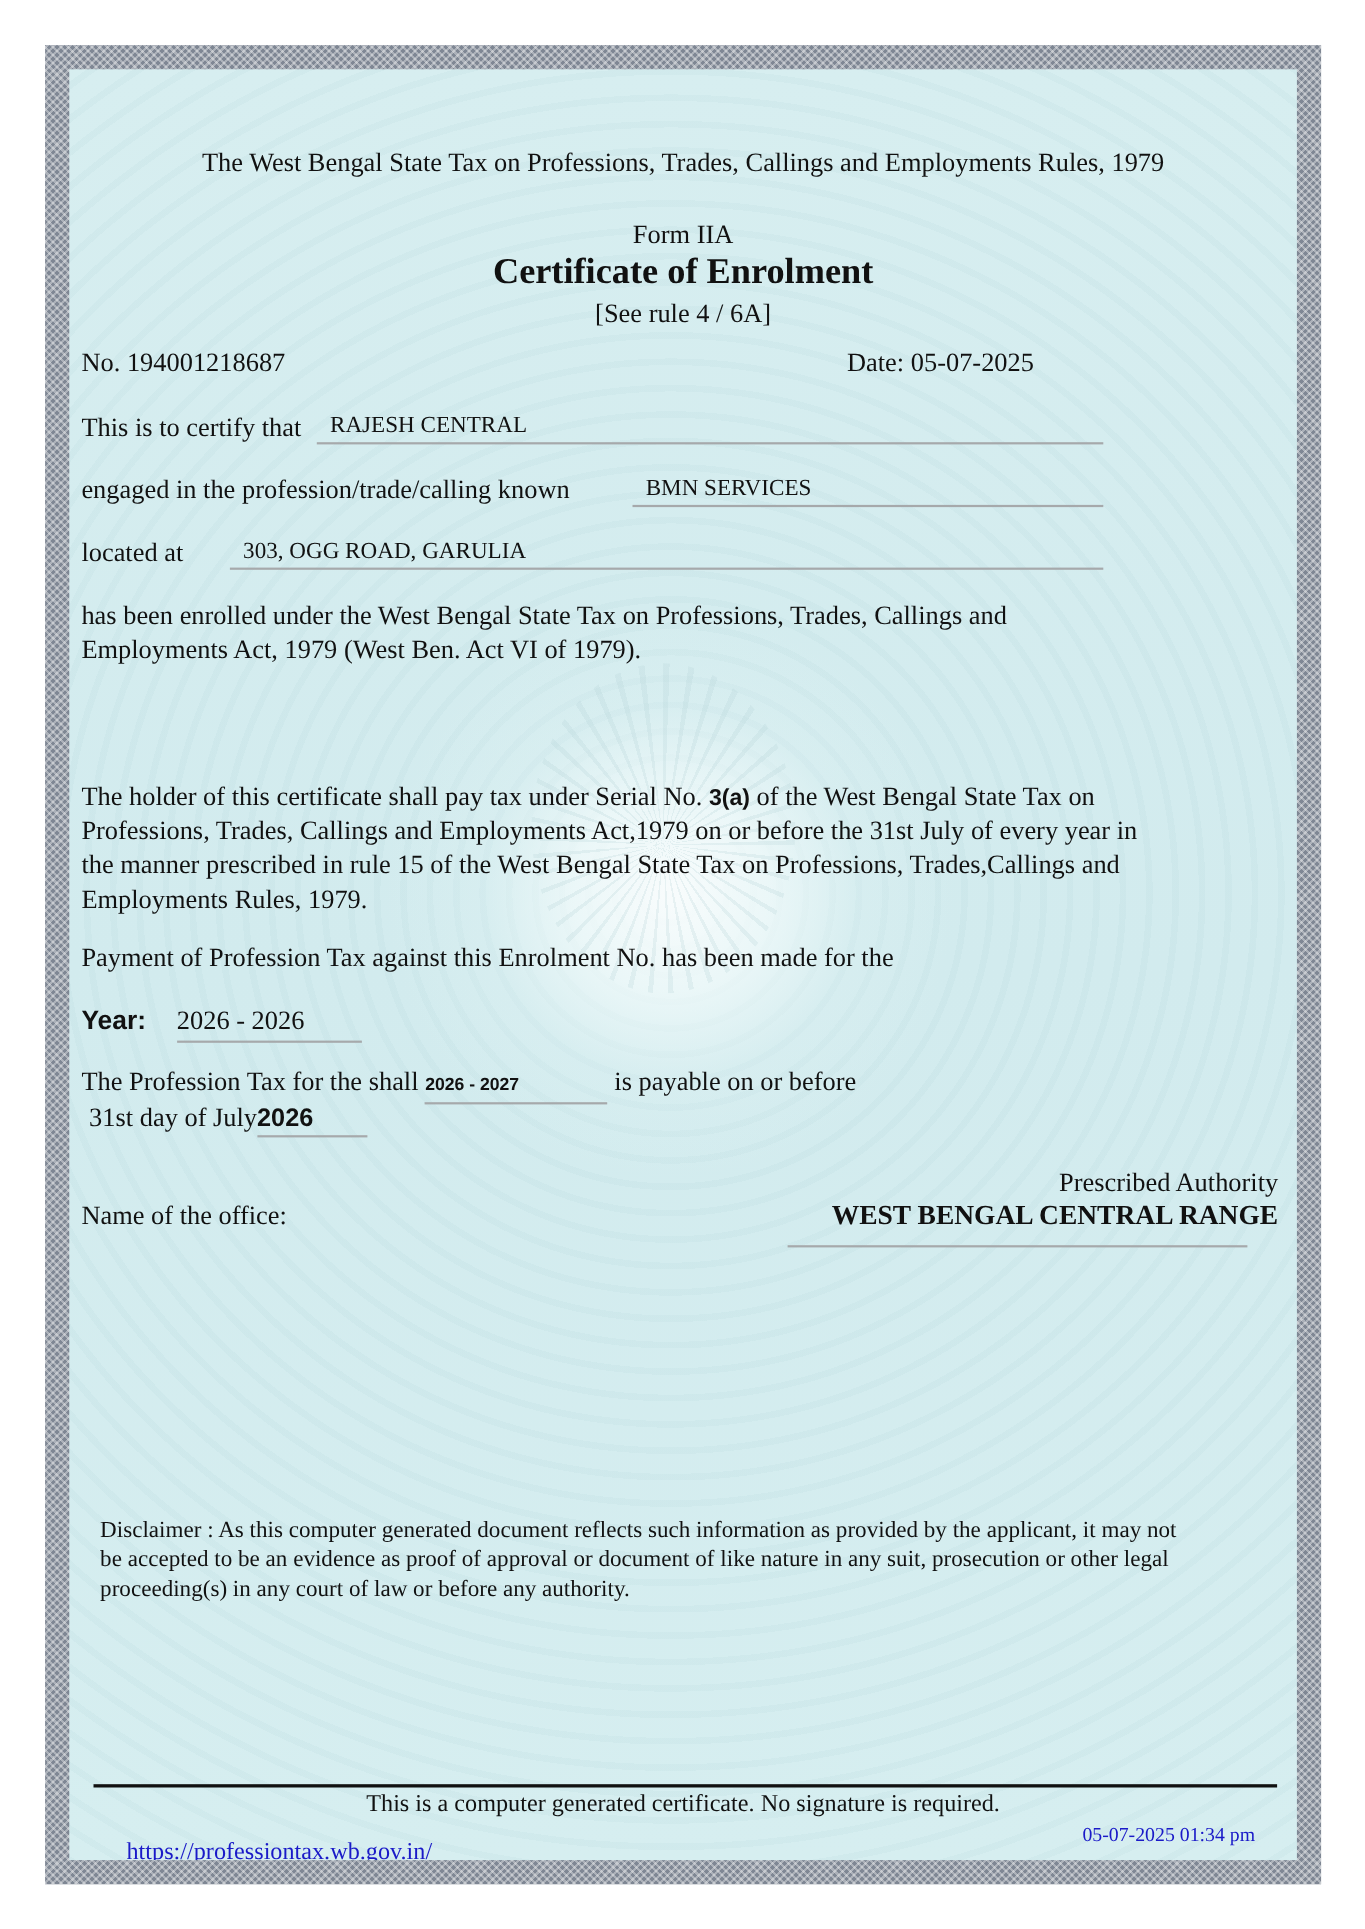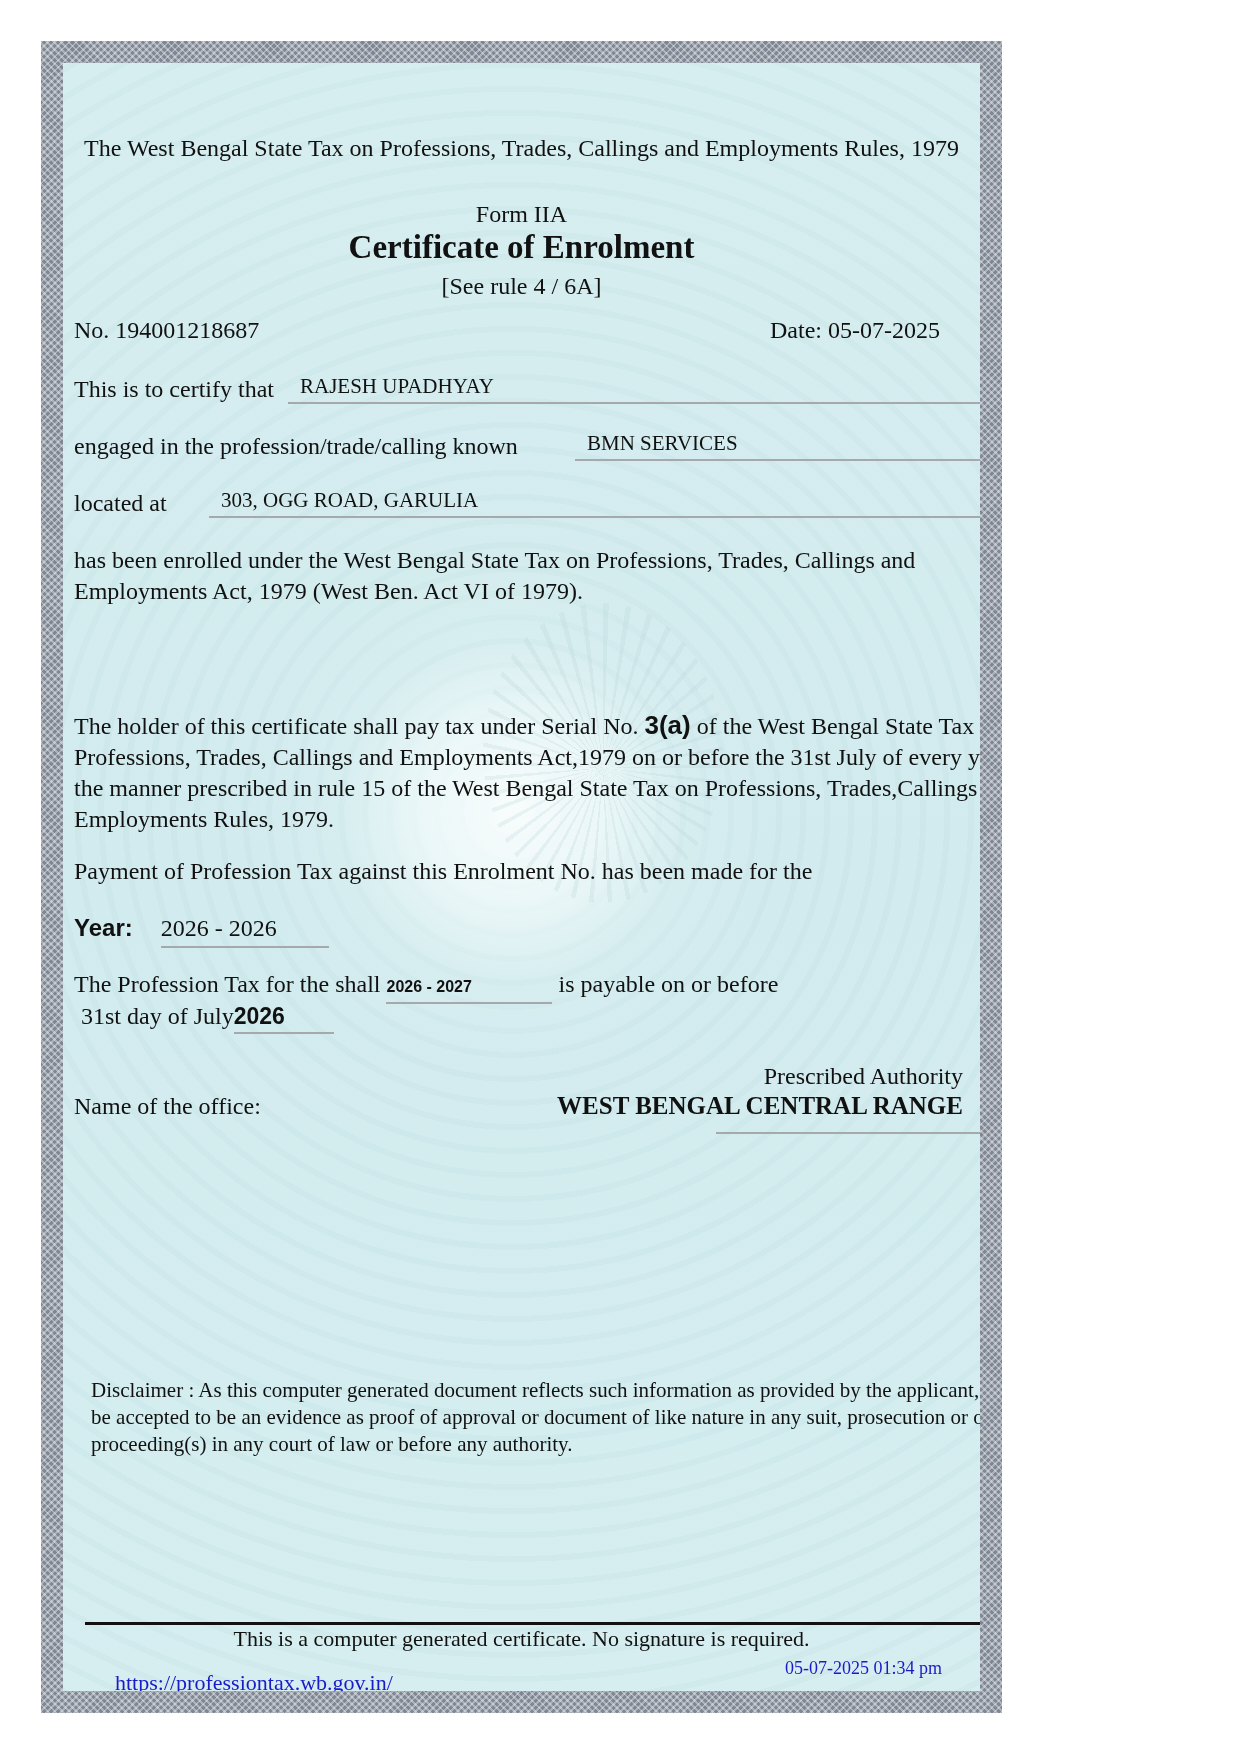--- a/index.html
+++ b/index.html
@@ -12,21 +12,21 @@
       height: 1754px;
       position: relative;
       overflow: hidden;
       font-family: "Liberation Serif", "DejaVu Serif", serif;
       color: #111;
     }
     .frame {
       position: absolute;
       left: 41px;
       top: 41px;
-      width: 961px;
+      width: 1160px;
       height: 1672px;
       box-sizing: border-box;
       background:
         repeating-linear-gradient(45deg, rgba(255,255,255,0.35) 0 2px, transparent 2px 5px),
         repeating-linear-gradient(-45deg, rgba(255,255,255,0.35) 0 2px, transparent 2px 5px),
         #7f8794;
       padding: 22px;
     }
     .paper {
       position: relative;
@@ -139,33 +139,33 @@
     <div class="abs line-text" style="left:11px; top:254px;">
       <span>No.</span>
       <span>194001218687</span>
     </div>
     <div class="abs line-text" style="left:707px; top:254px;">
       <span>Date:</span>
       <span>05-07-2025</span>
     </div>
 
     <div class="abs line-text" style="left:11px; top:313px;">This is to certify that</div>
-    <div class="field-value" style="left:225px; top:309px; width:715px;">RAJESH  UPADHYAY</div>
+    <div class="field-value" style="left:225px; top:309px; width:715px;">RAJESH  CENTRAL</div>
 
     <div class="abs line-text" style="left:11px; top:370px;">engaged in the profession/trade/calling known</div>
     <div class="field-value" style="left:512px; top:366px; width:428px;">BMN SERVICES</div>
 
     <div class="abs line-text" style="left:11px; top:427px;">located at</div>
     <div class="field-value" style="left:146px; top:423px; width:794px;">303, OGG ROAD, GARULIA</div>
 
     <div class="abs para" style="left:11px; top:482px; width:950px;">has been enrolled under the West Bengal State Tax on Professions, Trades, Callings and Employments Act, 1979 (West Ben. Act VI of 1979).</div>
 
     <div class="abs para" style="left:11px; top:647px; width:960px;">
       <span>The holder of this certificate shall pay tax under Serial No.</span>
-      <span class="bold-sans" style="font-size:26px;">3(a)</span>
+      <span class="bold-sans" style="font-size:21px;">3(a)</span>
       <span>of the West Bengal State Tax on Professions, Trades, Callings and Employments Act,1979  on or before the 31st July of every year in the manner prescribed in rule 15 of the West Bengal State Tax on Professions, Trades,Callings and Employments Rules, 1979.</span>
     </div>
 
     <div class="abs para" style="left:11px; top:793px;">Payment of Profession Tax against this Enrolment No. has been made for the</div>
 
     <div class="abs" style="left:11px; top:851px;">
       <span class="bold-sans" style="font-size:24px;">Year:</span>
       <span class="underline-box" style="font-size:24px; margin-left:24px; width:168px; padding-bottom:4px;">2026 - 2026</span>
     </div>
 

